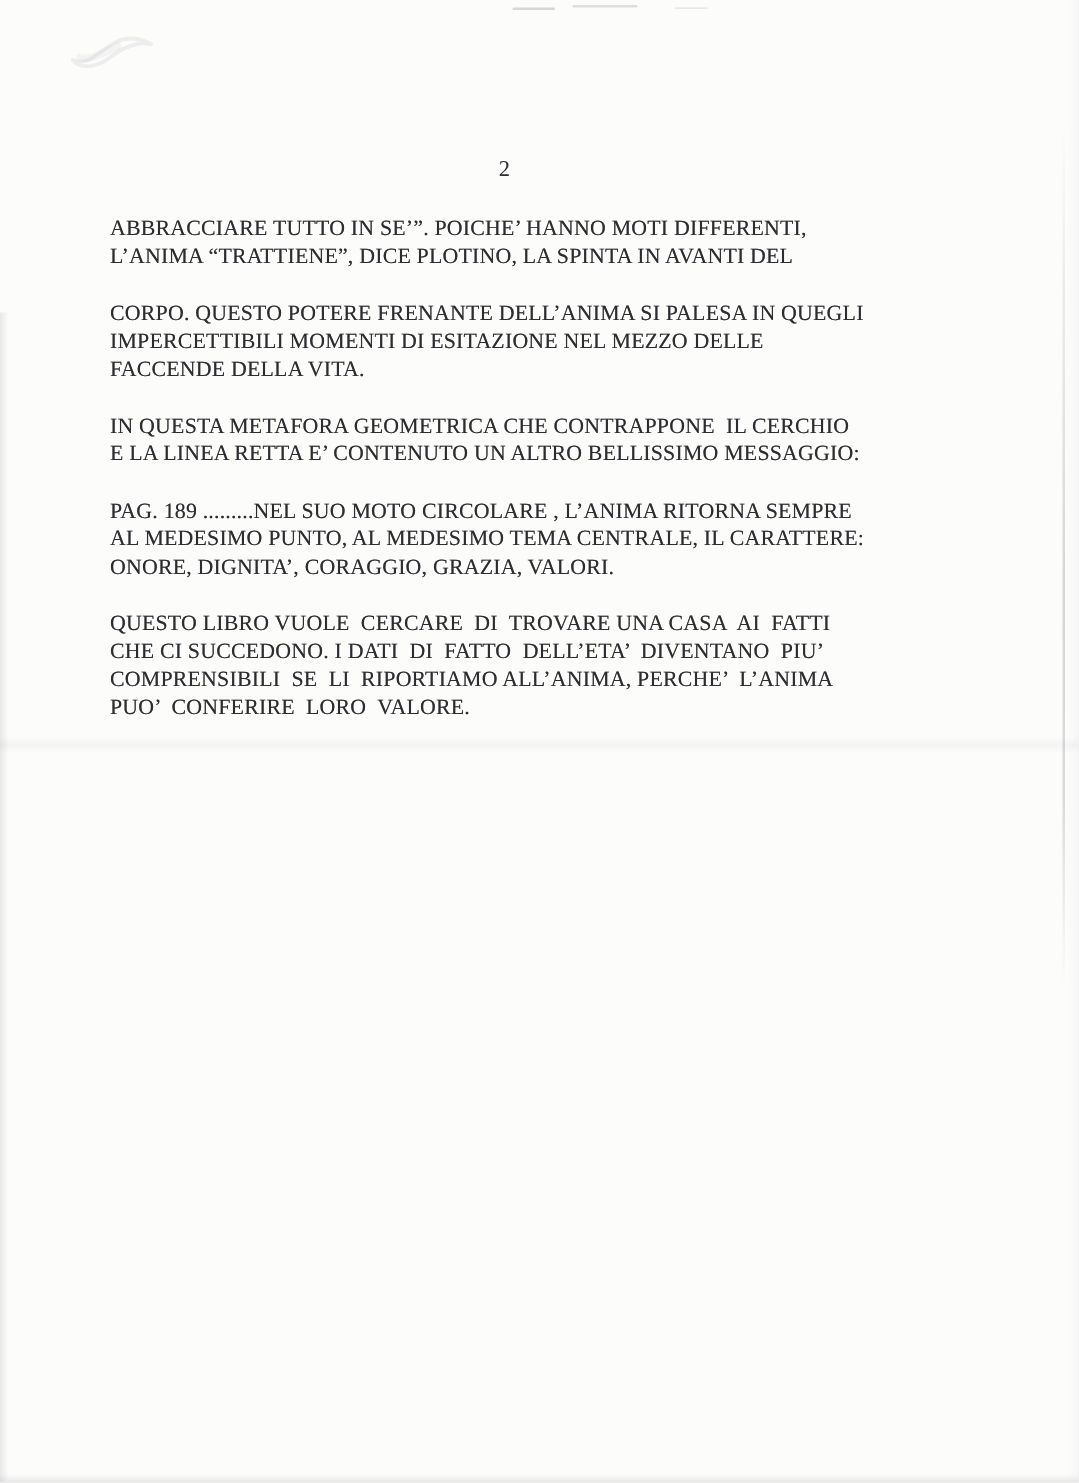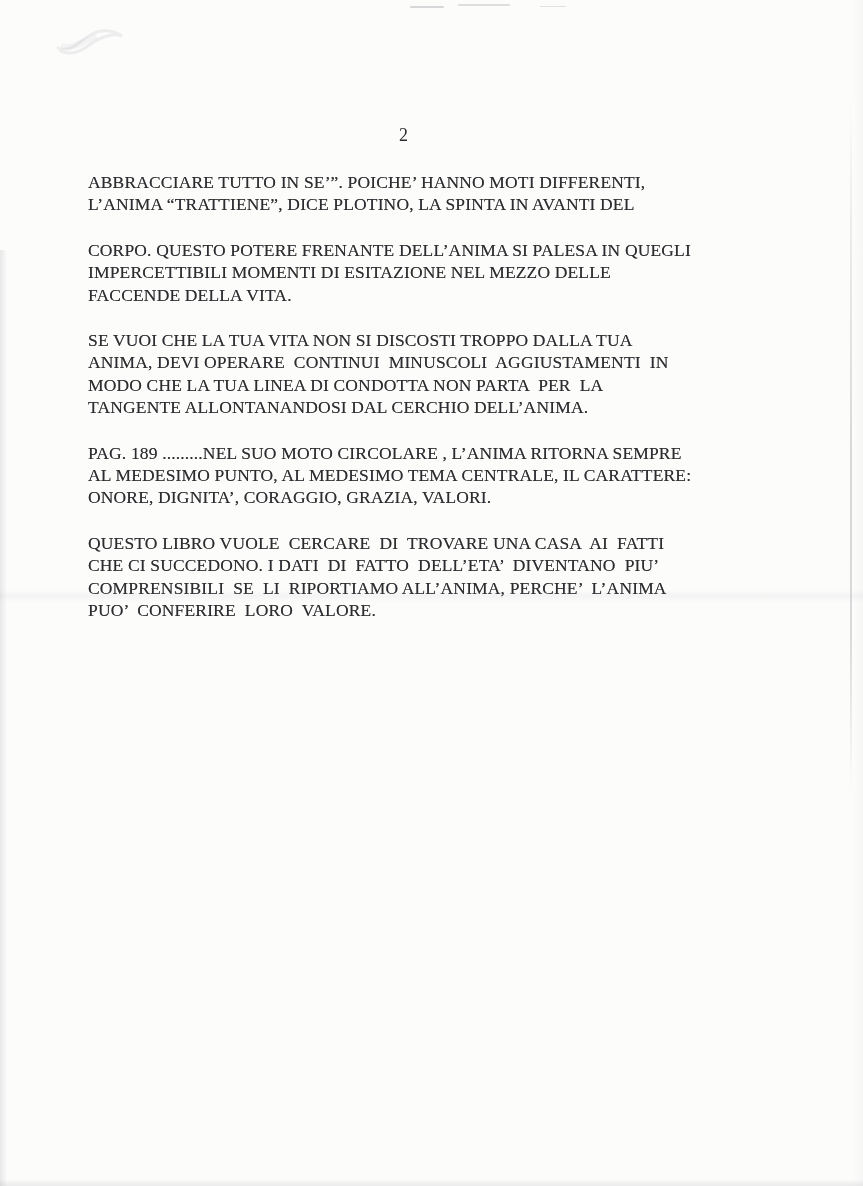--- a/index.html
+++ b/index.html
@@ -78,24 +78,22 @@
   <div class="artifact corner-shade"></div>
 
   <div class="page-number">2</div>
 
   <div class="text-block">
     <p>ABBRACCIARE TUTTO IN SE’”. POICHE’ HANNO MOTI DIFFERENTI,
 L’ANIMA “TRATTIENE”, DICE PLOTINO, LA SPINTA IN AVANTI DEL</p>
     <p>CORPO. QUESTO POTERE FRENANTE DELL’ANIMA SI PALESA IN QUEGLI
 IMPERCETTIBILI MOMENTI DI ESITAZIONE NEL MEZZO DELLE
 FACCENDE DELLA VITA.</p>
-    <p>SE VUOI CHE LA TUA VITA NON SI DISCOSTI TROPPO DALLA TUA
-ANIMA, DEVI OPERARE  CONTINUI  MINUSCOLI  AGGIUSTAMENTI  IN
-MODO CHE LA TUA LINEA DI CONDOTTA NON PARTA  PER  LA
-TANGENTE ALLONTANANDOSI DAL CERCHIO DELL’ANIMA.</p>
+    <p>IN QUESTA METAFORA GEOMETRICA CHE CONTRAPPONE  IL CERCHIO
+E LA LINEA RETTA E’ CONTENUTO UN ALTRO BELLISSIMO MESSAGGIO:</p>
     <p>PAG. 189 .........NEL SUO MOTO CIRCOLARE , L’ANIMA RITORNA SEMPRE
 AL MEDESIMO PUNTO, AL MEDESIMO TEMA CENTRALE, IL CARATTERE:
 ONORE, DIGNITA’, CORAGGIO, GRAZIA, VALORI.</p>
     <p>QUESTO LIBRO VUOLE  CERCARE  DI  TROVARE UNA CASA  AI  FATTI
 CHE CI SUCCEDONO. I DATI  DI  FATTO  DELL’ETA’  DIVENTANO  PIU’
 COMPRENSIBILI  SE  LI  RIPORTIAMO ALL’ANIMA, PERCHE’  L’ANIMA
 PUO’  CONFERIRE  LORO  VALORE.</p>
   </div>
 
 </div>

